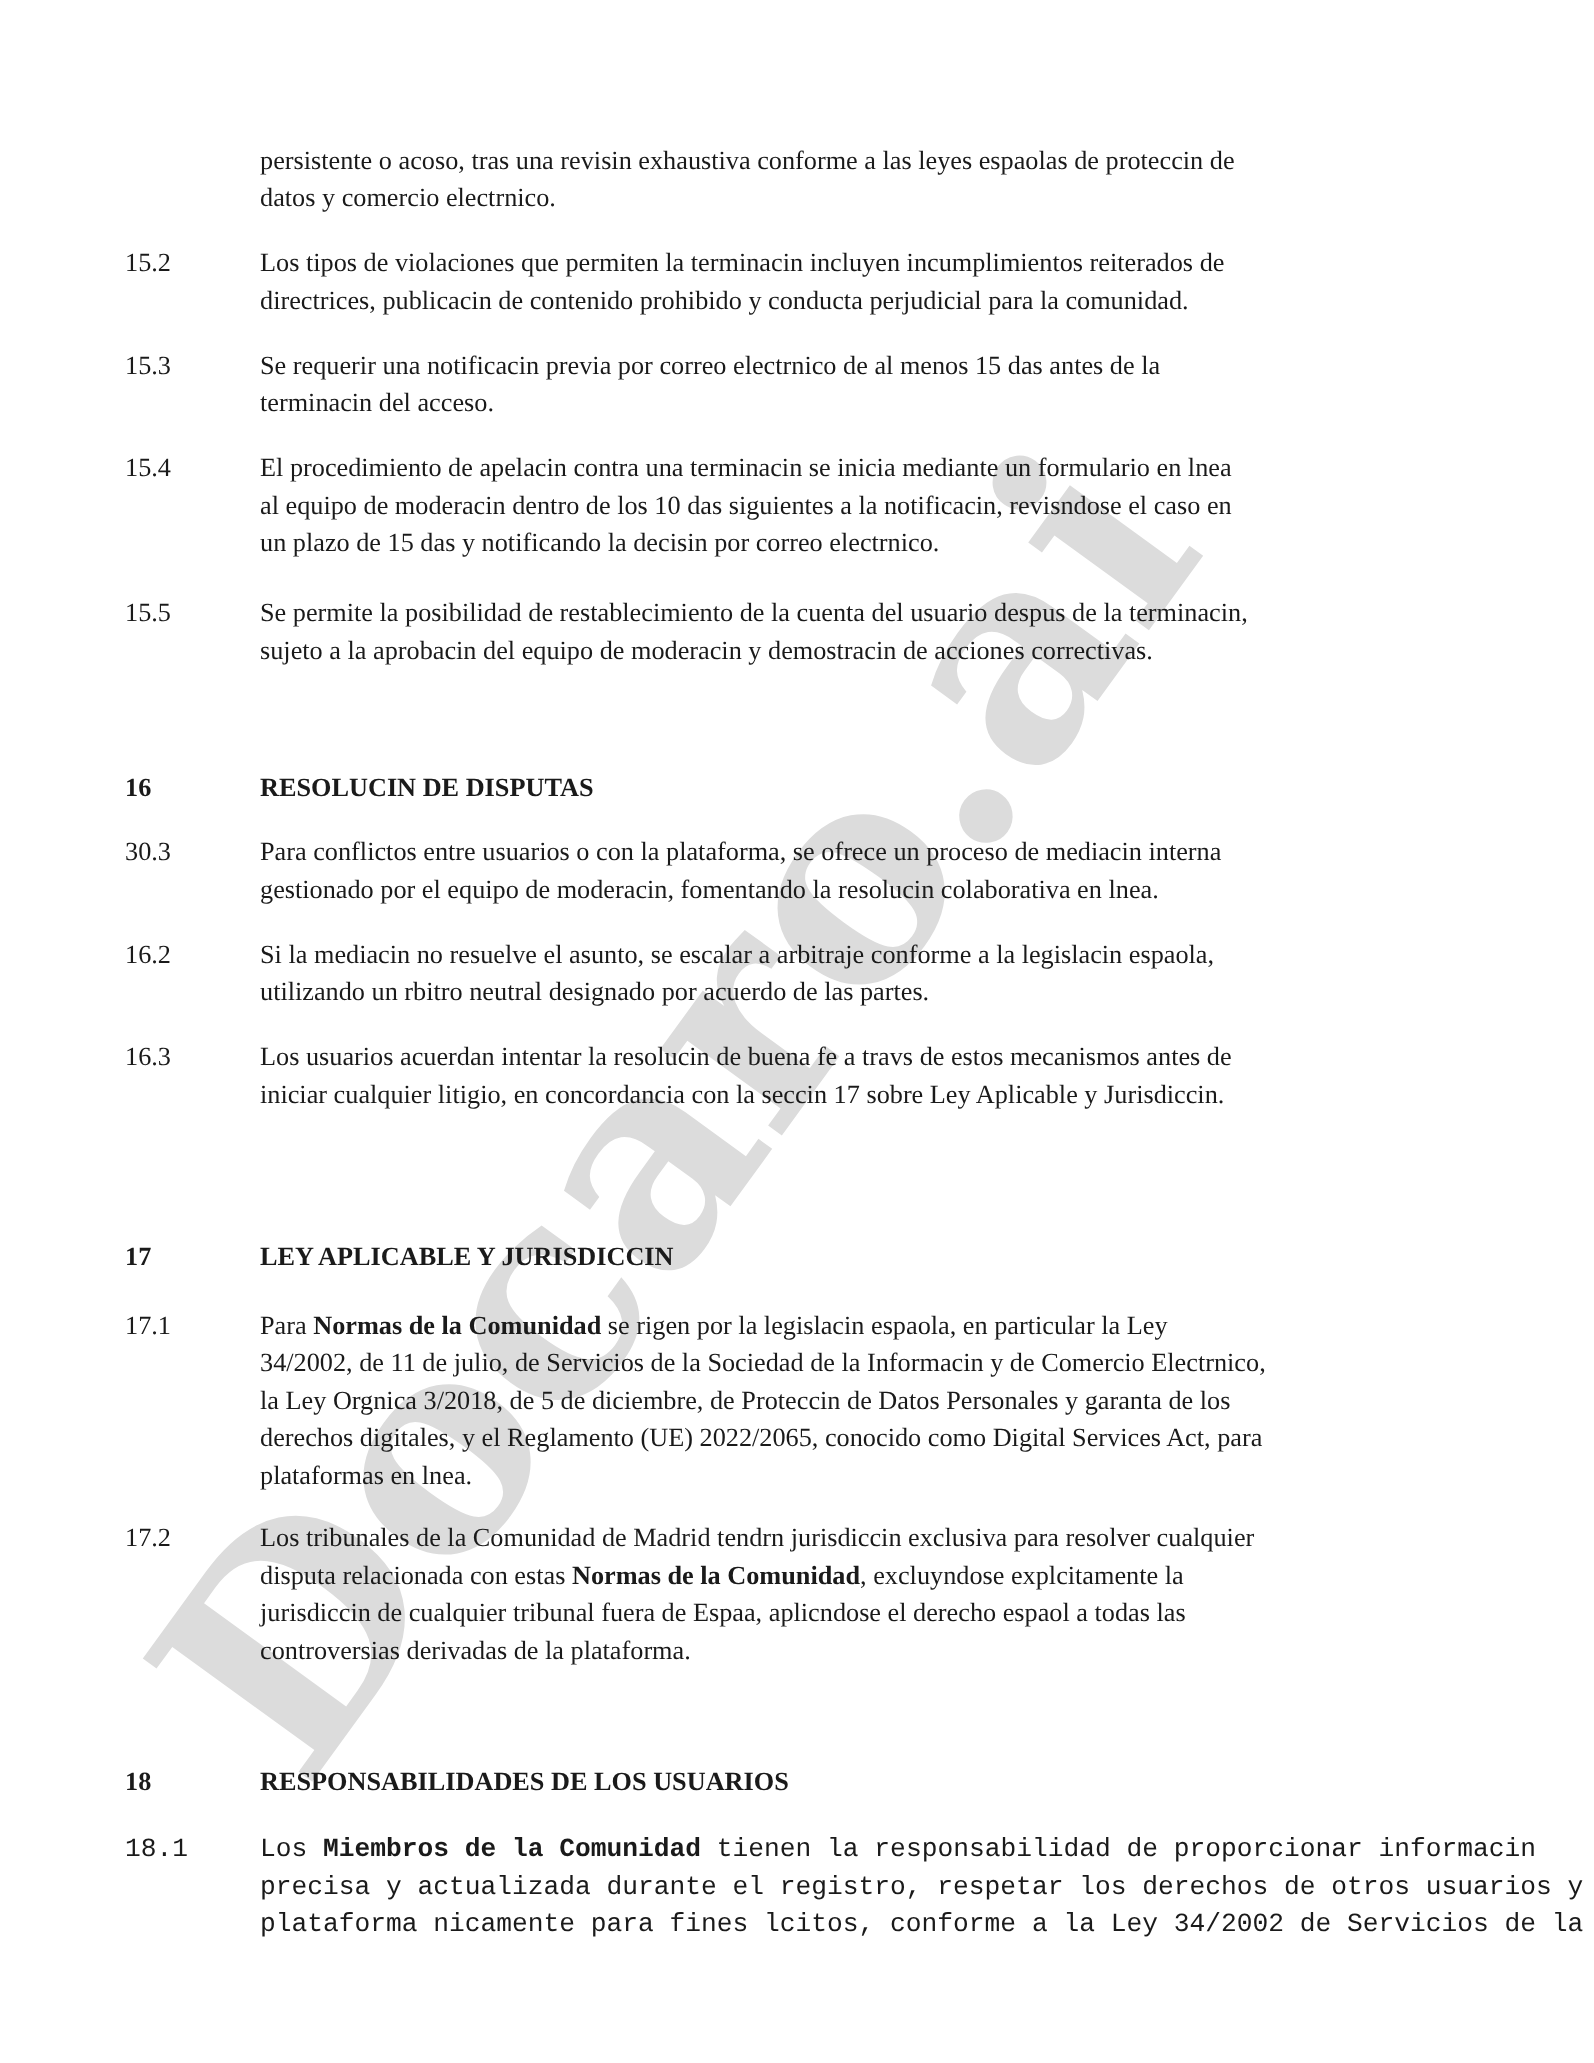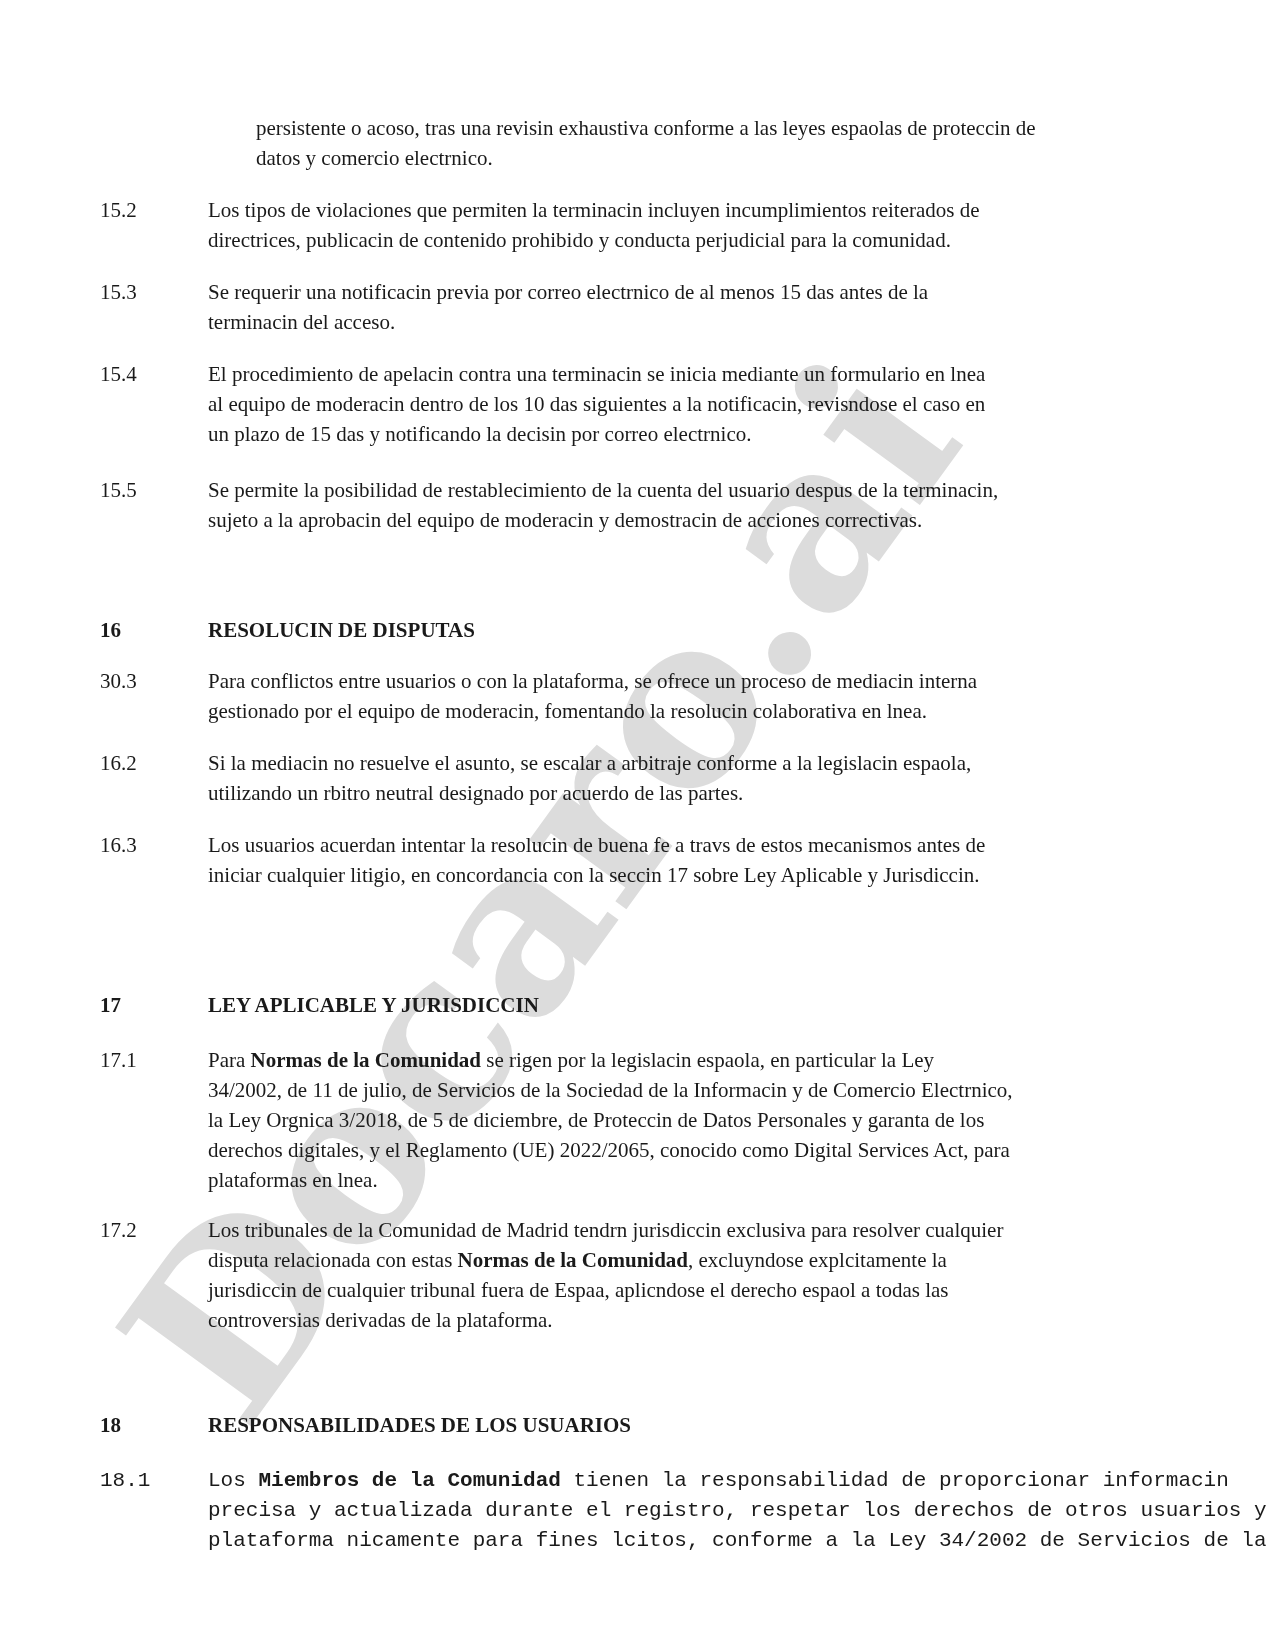--- a/index.html
+++ b/index.html
@@ -63,21 +63,21 @@
   .item .body b {
     font-weight: 700;
   }
 </style>
 </head>
 <body>
 
 <div class="page">
   <div class="watermark">Docaro.ai</div>
   <main class="content" id="doc">
-      <div class="item" style="margin-top: 0px; padding-left: 48px;">
+      <div class="item" style="margin-top: 0px;">
         <div class="body"><span>persistente o acoso, tras una revisin exhaustiva conforme a las leyes espaolas de proteccin de
 datos y comercio electrnico.</span></div>
       </div>
       <div class="item" style="margin-top: 22px;">
         <span class="num">15.2</span>
         <div class="body"><span>Los tipos de violaciones que permiten la terminacin incluyen incumplimientos reiterados de
 directrices, publicacin de contenido prohibido y conducta perjudicial para la comunidad.</span></div>
       </div>
       <div class="item" style="margin-top: 22px;">
         <span class="num">15.3</span>

